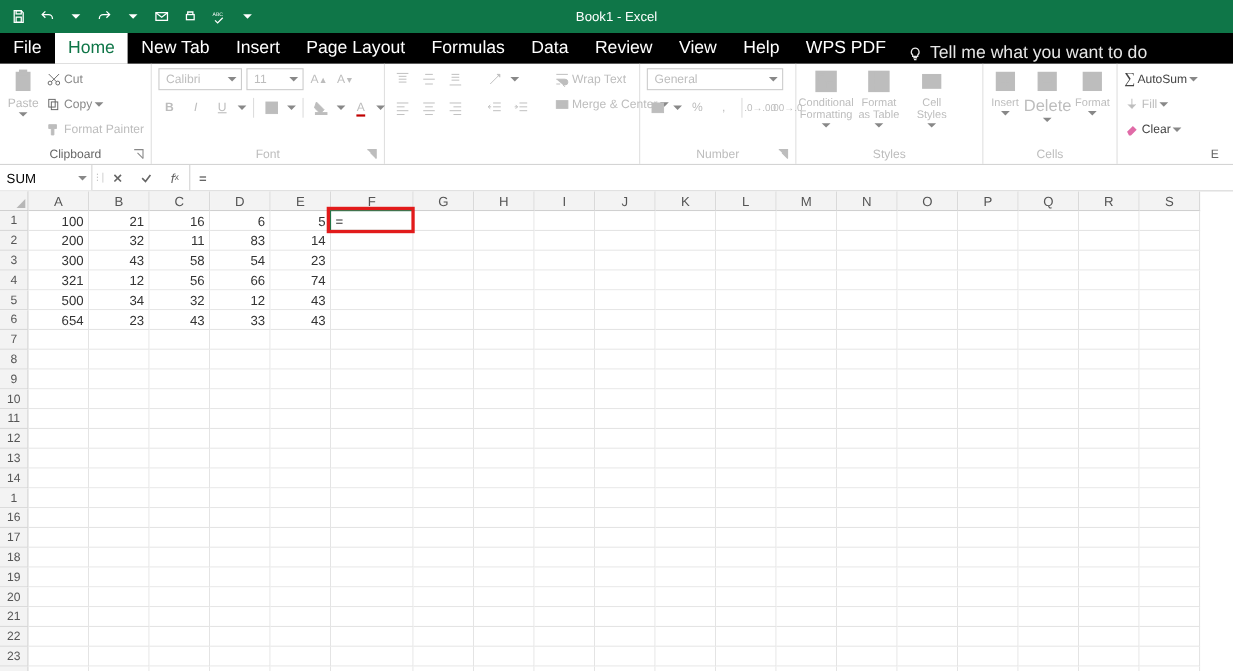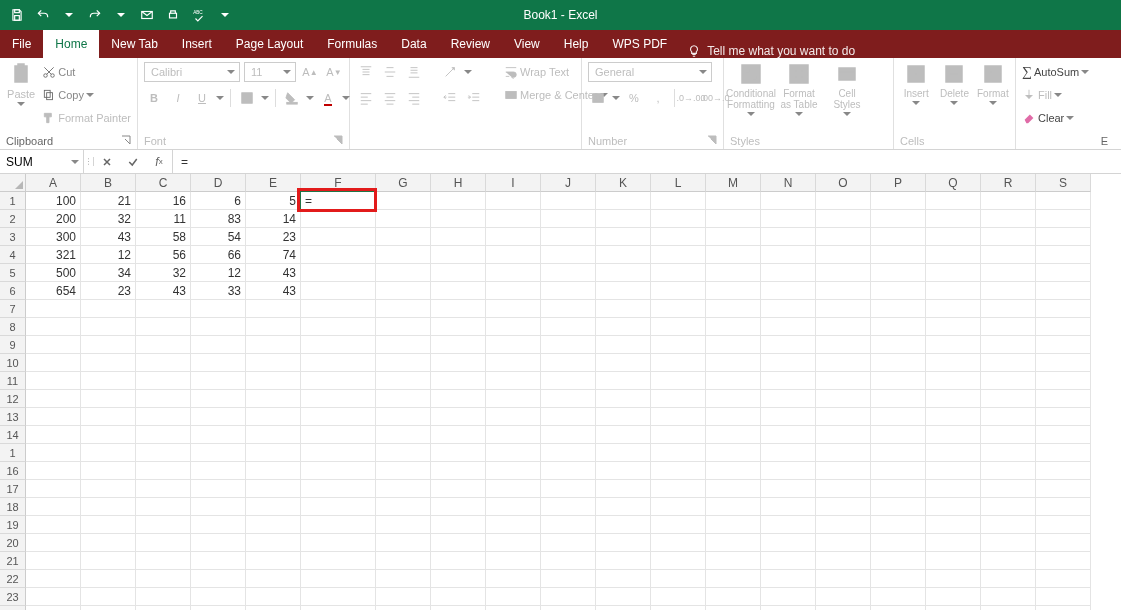--- a/index.html
+++ b/index.html
@@ -6,31 +6,31 @@
 body { background: #fff; overflow: hidden; width: 1121px; height: 610px; }
 
 
 .titlebar { background: #0f7648; height: 30px; display: flex; align-items: center; color: #fff; font-size: 12px; position: relative; }
 .qat { display: flex; align-items: center; gap: 4px; padding-left: 6px; }
 .qat-item { width: 22px; height: 22px; display: flex; align-items: center; justify-content: center; cursor: pointer; }
 .qat svg { width: 14px; height: 14px; }
 .titlebar-title { position: absolute; left: 50%; transform: translateX(-50%); }
 
 
-.tabs { background: #7f1d1d; height: 28px; display: flex; align-items: flex-end; color: #fff; font-size: 12px; }
+.tabs { background: #000000; height: 28px; display: flex; align-items: flex-end; color: #fff; font-size: 16px; }
 .tab { padding: 0 12px; height: 28px; display: flex; align-items: center; cursor: pointer; }
 .tab.active { background: #fff; color: #0f7648; }
 .tab.file { background: transparent; }
 .tellme { display: flex; align-items: center; gap: 6px; margin-left: 8px; opacity: .9; }
 
 
 .ribbon { background: #fff; border-bottom: 1px solid #d4d4d4; height: 92px; display: flex; font-size: 11px; color: #444; }
 .group { border-right: 1px solid #e0e0e0; display: flex; flex-direction: column; justify-content: space-between; padding: 4px 6px 2px 6px; }
 .group-body { flex: 1; display: flex; align-items: flex-start; gap: 6px; }
-.group-label { font-size: 11px; color: #666; padding: 2px 0 0 0; position: relative; }
+.group-label { text-align: center; font-size: 11px; color: #666; padding: 2px 0 0 0; position: relative; }
 .group-label .launcher { position: absolute; right: 0; bottom: 2px; width: 10px; height: 10px; cursor: pointer; color:#888;}
 .big-btn { display: flex; flex-direction: column; align-items: center; justify-content: flex-start; width: 42px; text-align: center; cursor: pointer; color: #888; gap: 2px; }
 .big-btn svg { width: 24px; height: 24px; }
 .stack { display: flex; flex-direction: column; gap: 3px; }
 .stack-item { display: flex; align-items: center; gap: 2px; cursor: pointer; color: #888; height: 20px; white-space: nowrap; }
 .stack-item svg { width: 14px; height: 14px; flex-shrink: 0; }
 .disabled, .disabled * { color: #bdbdbd !important; stroke: #bdbdbd !important; fill: #bdbdbd !important; }
 .sel { border: 1px solid #ccc; background: #fff; height: 20px; font-size: 11px; padding: 0 18px 0 6px; display: flex; align-items: center; position: relative; min-width: 52px; color:#999; }
 .sel .caret { position: absolute; right: 4px; top: 50%; transform: translateY(-50%); }
 .row { display: flex; gap: 4px; align-items: center; }
@@ -180,21 +180,21 @@
     </div>
     <div class="group-label"><span>Clipboard</span><span class="launcher"><svg viewBox="0 0 10 10">
             <path d="M1 1h8v8" fill="none" stroke="#888"></path>
             <path d="M4 4l5 5" stroke="#888"></path>
           </svg></span></div>
   </div>
 
   <div class="group disabled" style="width:212px">
     <div class="group-body" style="flex-direction:column; gap:6px; width:100%;">
       <div class="row">
-        <div class="sel" style="width:96px">
+        <div class="sel" style="width:76px">
             <span>Calibri</span>
             <span class="caret caret-tri"></span>
           </div>
         <div class="sel" style="width:40px">
             <span>11</span>
             <span class="caret caret-tri"></span>
           </div>
         <span class="icon-btn">A<sup style="font-size:8px">▲</sup></span>
         <span class="icon-btn">A<sup style="font-size:8px">▼</sup></span>
       </div>
@@ -378,21 +378,21 @@
             <path d="M12 8v8M8 12h8"></path>
           </svg>
         <span style="font-size:10px">Insert</span>
           <span class="caret-tri"></span>
       </div>
       <div class="big-btn" style="width:38px">
         <svg viewBox="0 0 24 24" fill="none" stroke="#bdbdbd" stroke-width="1.5">
             <rect x="4" y="4" width="16" height="16"></rect>
             <path d="M8 12h8"></path>
           </svg>
-        <span style="font-size:10px">Delete</span>
+        <span style="font-size:15px">Delete</span>
           <span class="caret-tri"></span>
       </div>
       <div class="big-btn" style="width:38px">
         <svg viewBox="0 0 24 24" fill="none" stroke="#bdbdbd" stroke-width="1.5">
             <rect x="4" y="4" width="16" height="16"></rect>
             <path d="M4 10h16M10 4v16"></path>
           </svg>
         <span style="font-size:10px">Format</span>
           <span class="caret-tri"></span>
       </div>

